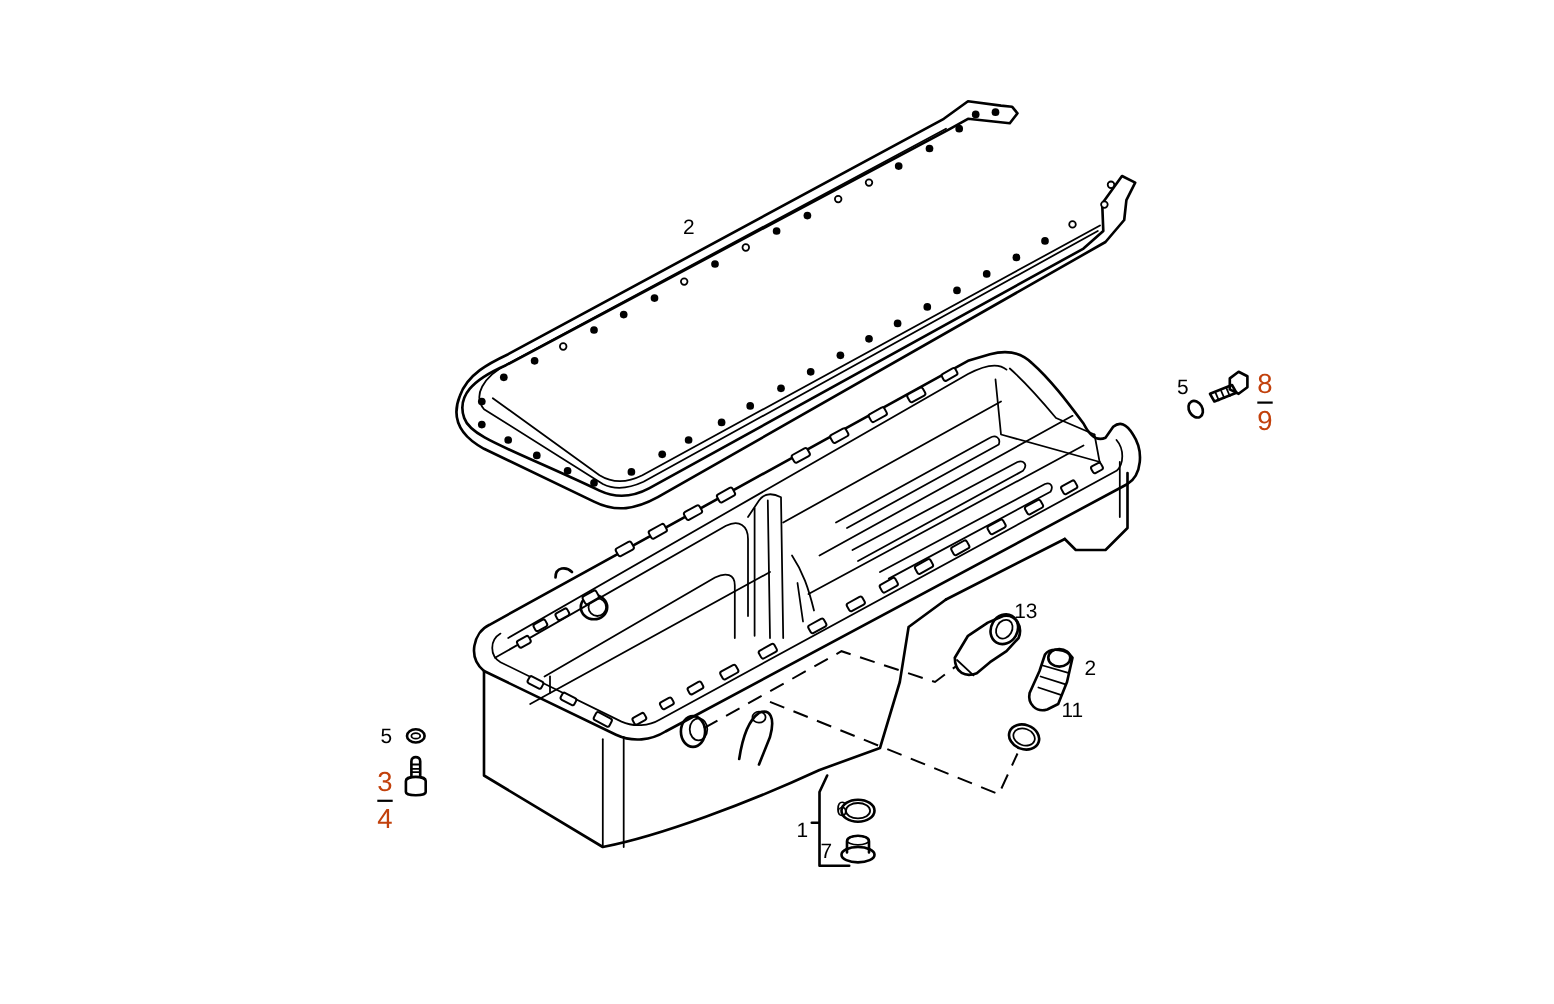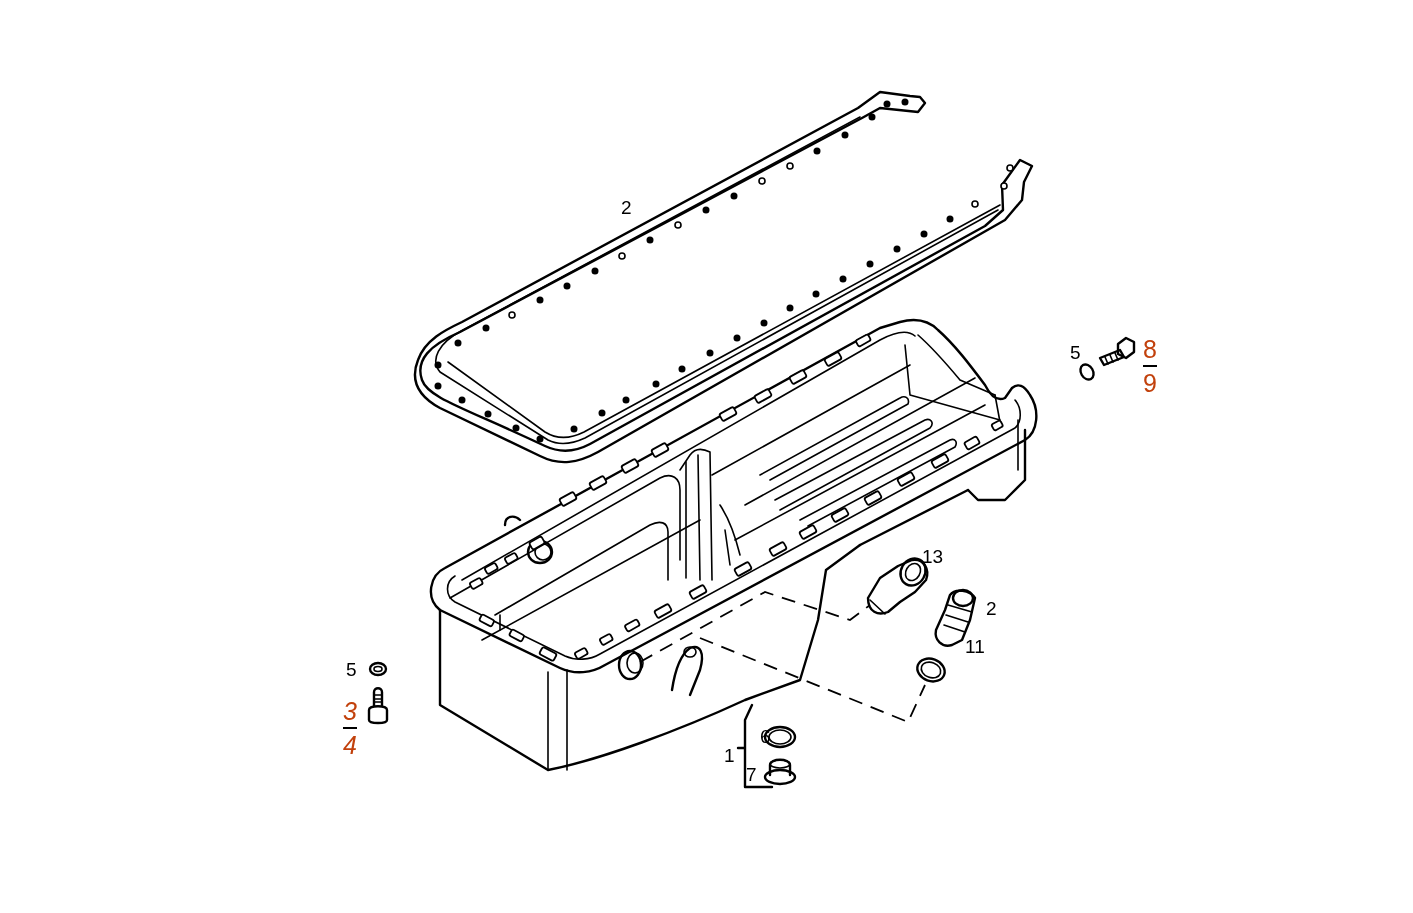--- a/index.html
+++ b/index.html
@@ -190,21 +190,21 @@
   <ellipse class="ln" cx="1087" cy="372" rx="6" ry="8" transform="rotate(-30 1087 372)"></ellipse>
   <g>
     <path class="ln" d="M1100 358 L1120 350 L1124 357 L1104 365 Z"></path>
     <path class="thin" d="M1105 357 L1108 364 M1110 355 L1113 362 M1115 353 L1118 360"></path>
     <path class="ln" d="M1118 344 L1126 338 L1134 342 L1134 352 L1126 358 L1118 354 Z"></path>
   </g>
 </svg>
 
 <span class="lbl" style="left:621px;top:198px;">2</span>
 <span class="lbl" style="left:346px;top:660px;">5</span>
-<div class="frac" style="left:342px;top:699px;font-style:italic;">
+<div class="frac" style="left:342px;top:699px;">
   <span>3</span>
   <span class="bar"></span>
   <span>4</span>
 </div>
 <span class="lbl" style="left:1070px;top:343px;">5</span>
 <div class="frac" style="left:1142px;top:337px;">
   <span>8</span>
   <span class="bar"></span>
   <span>9</span>
 </div>

